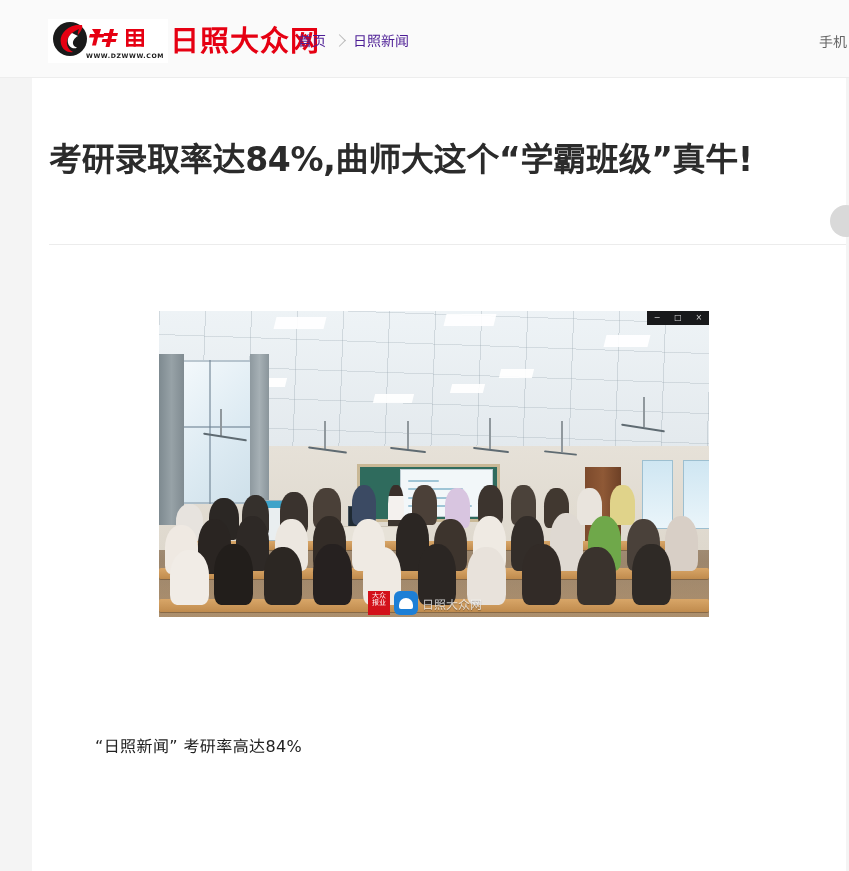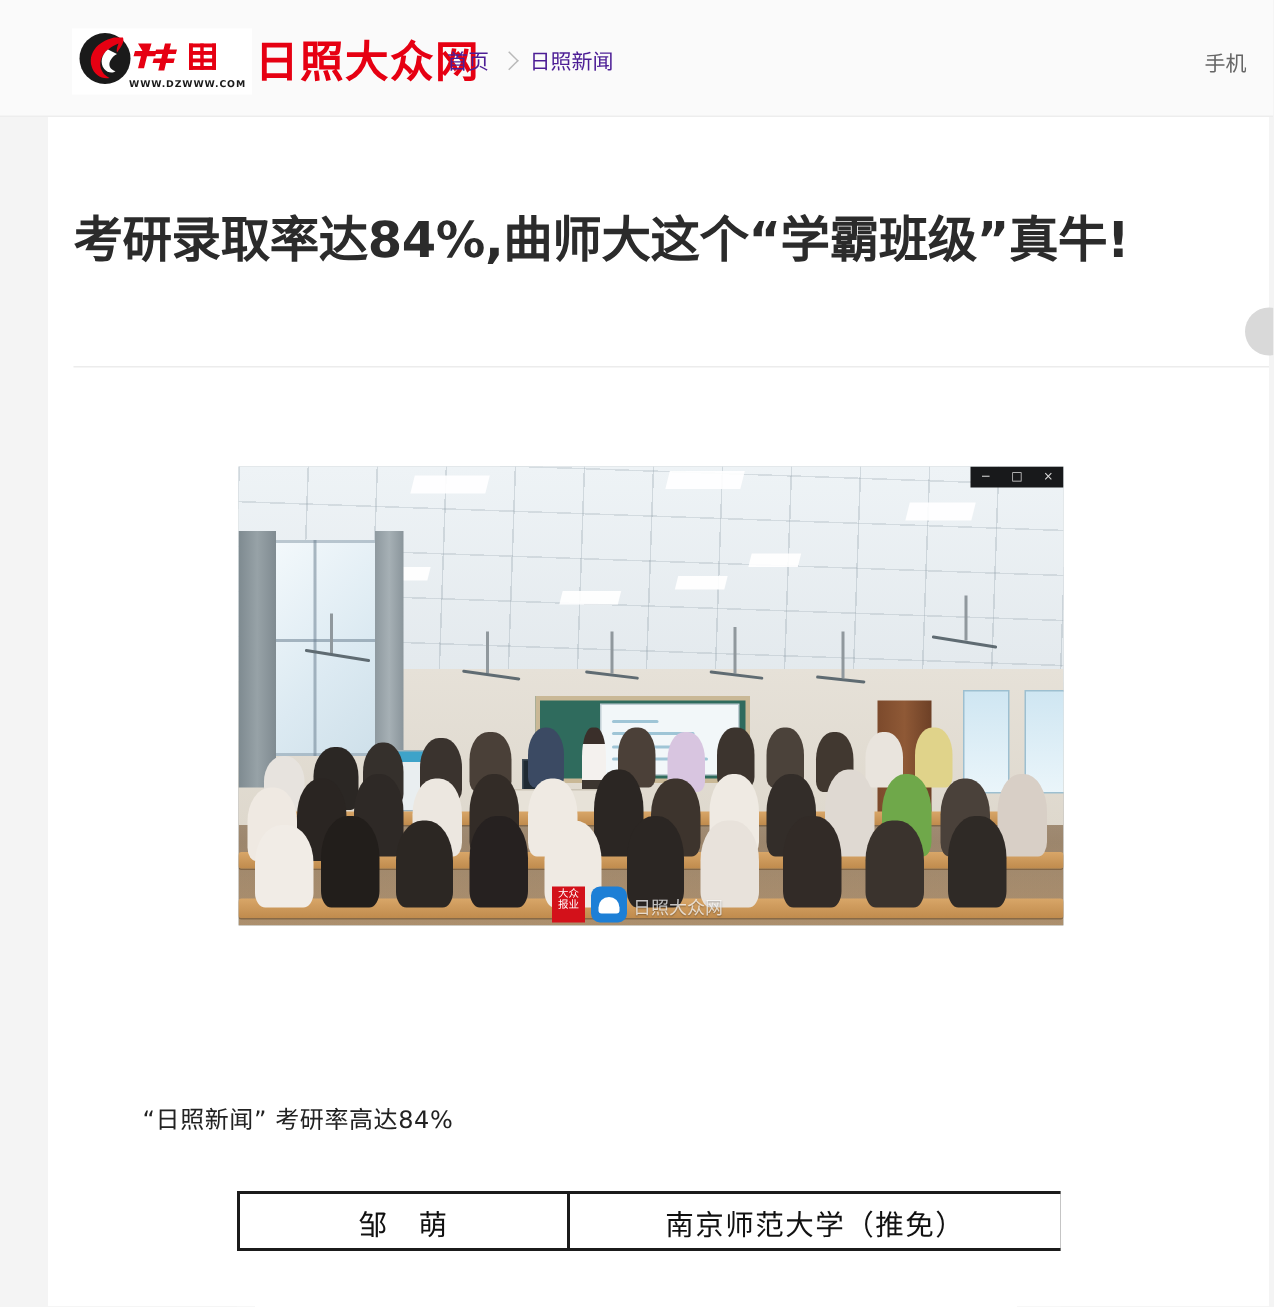--- a/index.html
+++ b/index.html
@@ -77,21 +77,21 @@
     width: 9px; height: 9px;
     border-right: 1.4px solid #b9b9b9;
     border-top: 1.4px solid #b9b9b9;
     transform: rotate(45deg);
     position: relative;
     top: 0px;
   }
 
   .header-right {
     position: absolute;
-    right: 16px; top: 31px;
+    right: 0px; top: 31px;
     font-size: 14px;
     color: #666666;
     white-space: nowrap;
     padding-right: 2px;
   }
 
   
   .content-card {
     position: absolute;
     left: 32px; top: 78px;
@@ -523,24 +523,20 @@
             <div class="wm-text">日照大众网</div>
           </div>
         </div>
       </div>
 
       <div class="photo-caption">“日照新闻” 考研率高达84%</div>
 
       <div class="table-frame">
         <table class="adm-table">
           <tbody>
-            <tr>
-              <td class="col-name">邹　萌</td>
-              <td class="col-school">南京师范大学（推免）</td>
-            </tr>
 
           </tbody>
         </table>
       </div>
 
     </div>
   </div>
 </div>
 
 </body></html>

